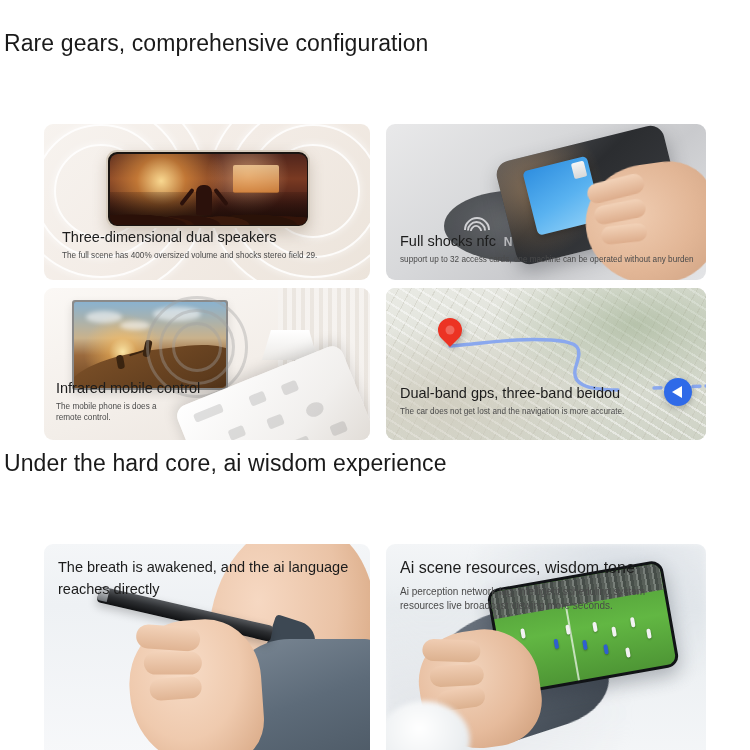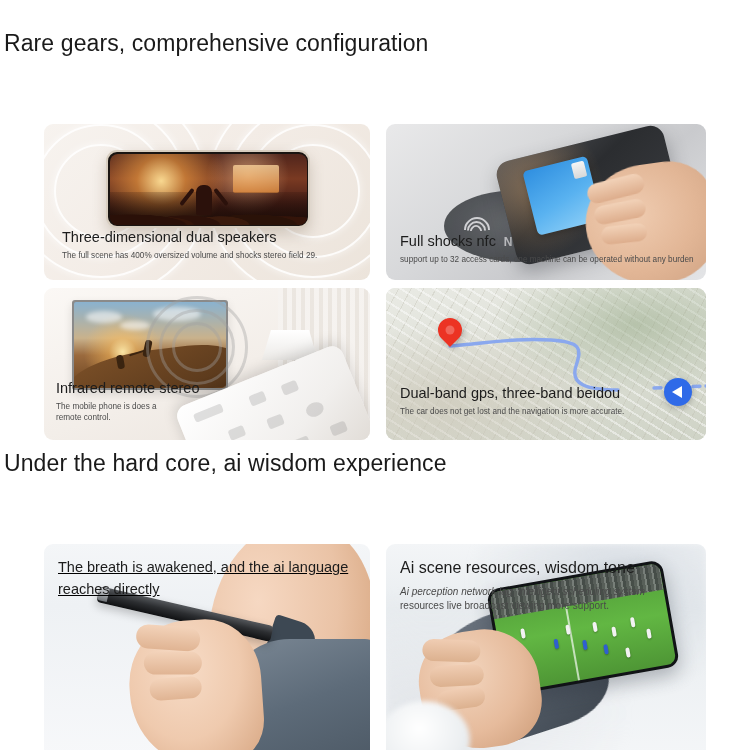--- a/index.html
+++ b/index.html
@@ -545,21 +545,21 @@
           <i style="left:30px;top:30px;"></i>
           <i style="left:70px;top:34px;"></i>
           <i style="left:110px;top:36px;width:18px;height:14px;border-radius:50%;"></i>
 
           <i style="left:86px;top:64px;"></i>
           <i style="left:126px;top:64px;"></i>
         </div>
       </div>
     </div>
     <div class="card-text" style="left:12px; bottom:16px;">
-      <p class="card-head">Infrared remote stereo</p>
+      <p class="card-head">Infrared mobile control</p>
       <p class="card-sub">The mobile phone is does a</p>
       <p class="card-sub">remote control.</p>
     </div>
   </div>
 
   <div class="card" id="card-gps">
     <div class="card-media">
       <div class="map-bg"></div>
       <svg class="route" viewBox="0 0 320 152">
         <path d="M64 58 C 110 54, 130 50, 165 52 C 195 54, 196 60, 190 78 C 184 96, 200 102, 232 102" fill="none" stroke="#8aa8ee" stroke-width="3.4" stroke-linecap="round"></path>
@@ -581,21 +581,21 @@
       <div class="voice-face"></div>
       <div class="voice-collar"></div>
       <div class="voice-shirt"></div>
       <div class="phone-edge"></div>
       <div class="voice-hand">
         <i style="left:10px;top:4px;width:64px;height:24px;transform:rotate(8deg);"></i>
         <i style="left:16px;top:30px;width:58px;height:23px;transform:rotate(4deg);"></i>
         <i style="left:20px;top:56px;width:52px;height:22px;transform:rotate(0deg);"></i>
       </div>
     </div>
-    <div class="card-text" style="left:14px; top:14px;text-decoration:underline;">
+    <div class="card-text" style="left:14px; top:14px;">
       <p class="card-head">The breath is awakened, and the ai language</p>
       <p class="card-head" style="margin-bottom:10px;">reaches directly</p>
     </div>
   </div>
 
   <div class="card" id="card-ai">
     <div class="card-media">
       <div class="ai-blurbg"></div>
       <div class="ai-arm"></div>
       <div class="phone-soccer">
@@ -616,18 +616,18 @@
       </div>
       <div class="ai-hand">
         <i style="left:8px;top:6px;width:58px;height:22px;transform:rotate(10deg);"></i>
         <i style="left:12px;top:32px;width:54px;height:21px;transform:rotate(5deg);"></i>
         <i style="left:16px;top:56px;width:48px;height:20px;transform:rotate(0deg);"></i>
       </div>
       <div class="coffee-cup"></div>
     </div>
     <div class="card-text" style="left:14px; top:14px;">
       <p class="card-head" style="font-size:16px;margin-bottom:7px;">Ai scene resources, wisdom tone</p>
-      <p class="card-sub" style="font-size:10px;font-style:italic;">Ai perception network lag, intelligent scheduling system</p>
-      <p class="card-sub" style="font-size:10px;">resources live broadcast viewing more support.</p>
+      <p class="card-sub" style="font-size:10px;">Ai perception network lag, intelligent scheduling system</p>
+      <p class="card-sub" style="font-size:10px;">resources live broadcast viewing more seconds.</p>
     </div>
   </div>
 
 </div>
 
 </body></html>

